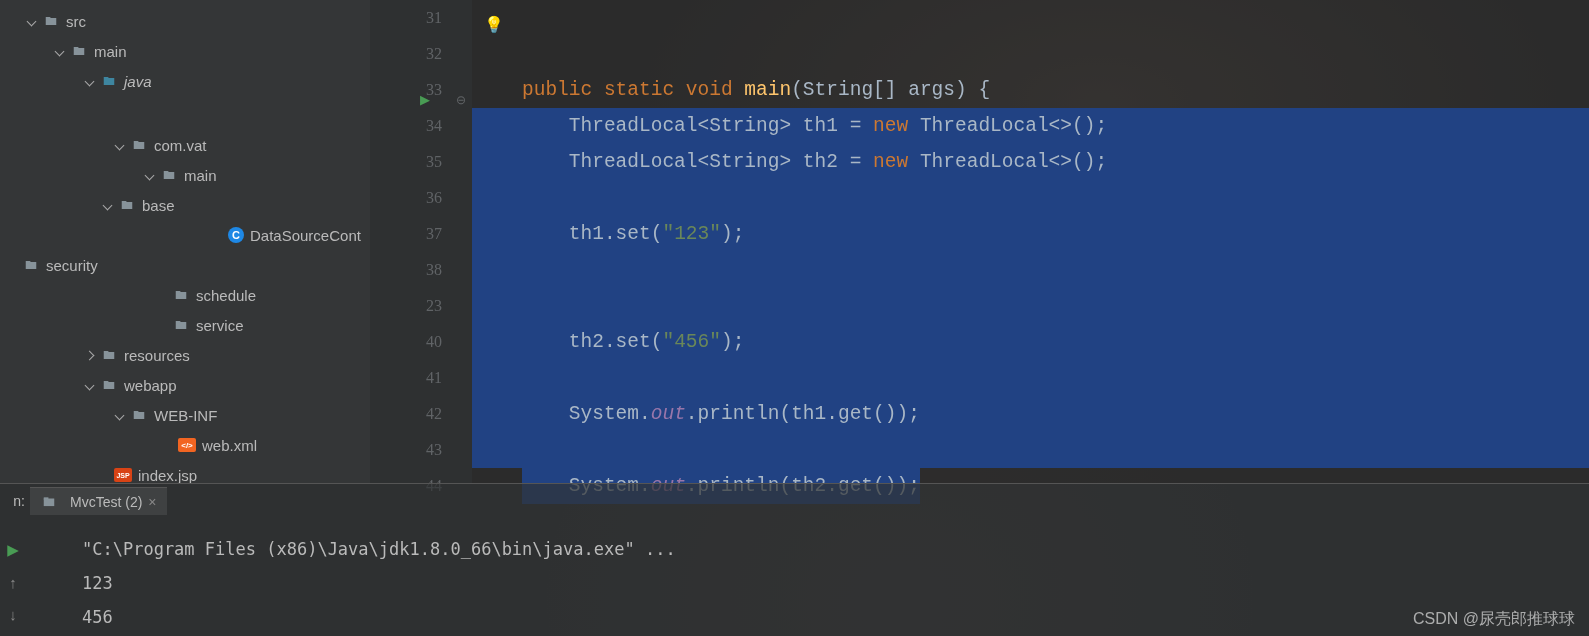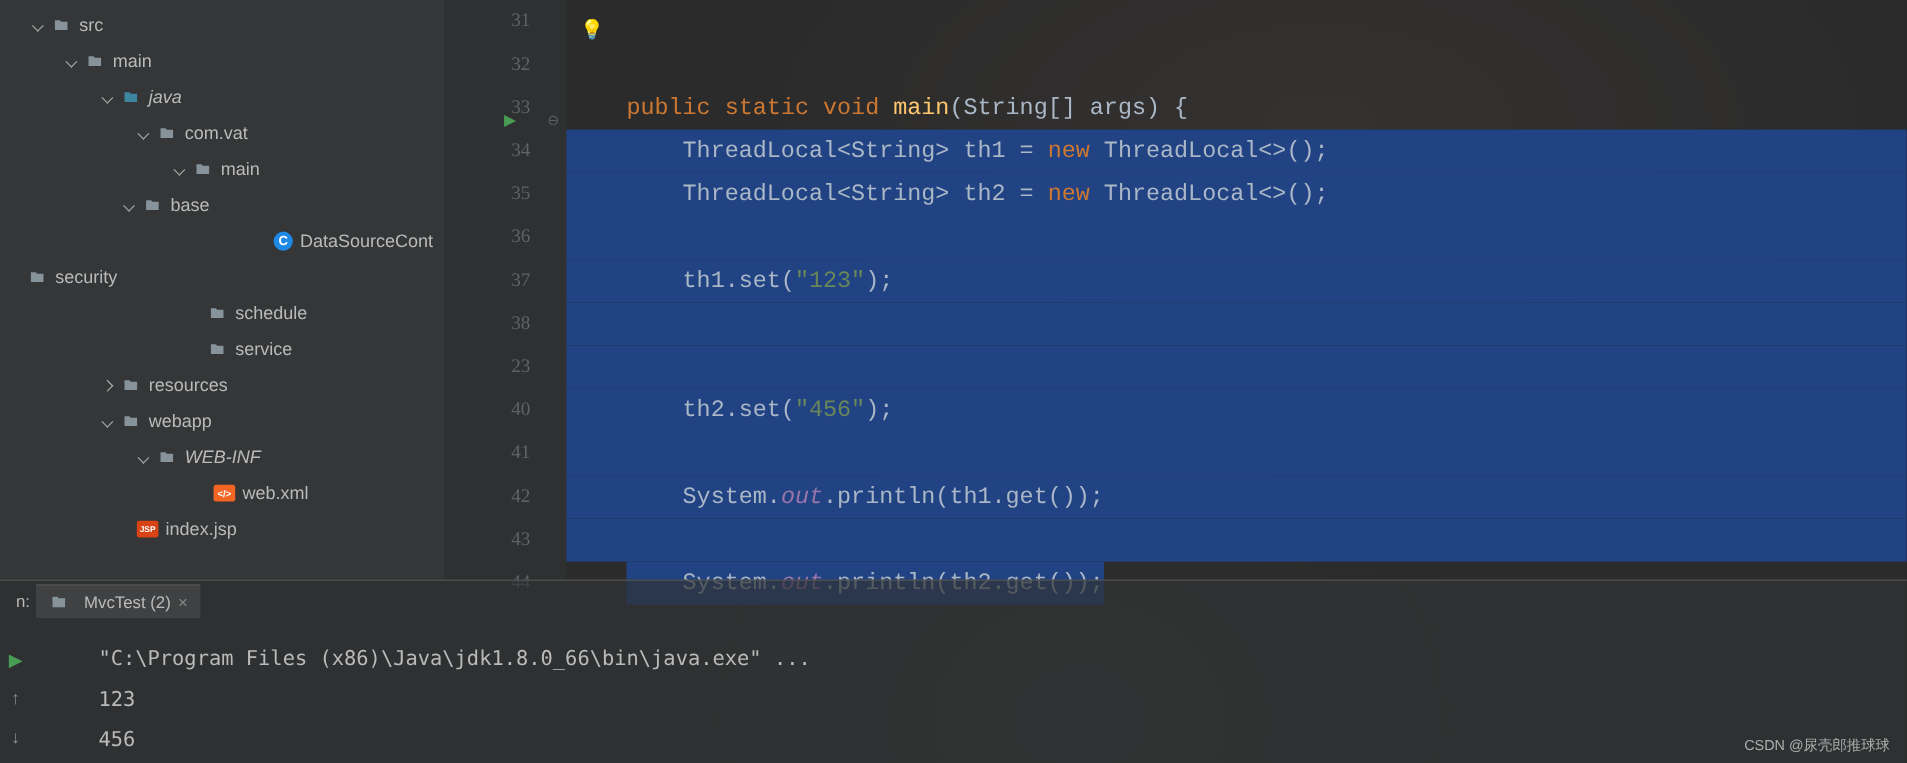--- a/index.html
+++ b/index.html
@@ -95,21 +95,21 @@
 .console .out{color:#bababa;}
 .side-buttons{
   position:absolute; left:0; top:518px; width:26px;
   display:flex; flex-direction:column; gap:12px;
   align-items:center; padding-top:22px; z-index:3;
 }
 .sbtn{width:20px;height:20px;color:#888;display:flex;align-items:center;justify-content:center;cursor:pointer;}
 .green-play{color:#499c54;}
 .watermark{
   position:absolute; right:14px; bottom:6px;
-  color:rgba(220,220,220,.72); font-size:12px;
+  color:rgba(220,220,220,.72); font-size:16px;
   z-index:5;
 }
 </style>
 </head>
 <body>
 <div class="bg-overlay"></div>
 
 <div class="main-area">
 
   <div class="sidebar" id="tree">
@@ -133,21 +133,21 @@
       </div>
       <div class="tree-row" style="padding-left: 78px; font-style: italic;">
         <span class="chevron">
           <i class="chev down"></i>
         </span>
         <svg class="folder-icon" viewBox="0 0 24 24">
           <path class="folder-src" d="M3 5h7l2 2h9v12H3z"></path>
         </svg>
         <span class="tree-label">java</span>
       </div>
-      <div class="tree-row" style="padding-left: 108px;">
+      <div class="tree-row" style="padding-left: 108px; margin-top: 34px;">
         <span class="chevron">
           <i class="chev down"></i>
         </span>
         <svg class="folder-icon" viewBox="0 0 24 24">
           <path class="folder-closed" d="M3 5h7l2 2h9v12H3z"></path>
         </svg>
         <span class="tree-label">com.vat</span>
       </div>
       <div class="tree-row" style="padding-left: 138px;">
         <span class="chevron">
@@ -204,21 +204,21 @@
       </div>
       <div class="tree-row" style="padding-left: 78px;">
         <span class="chevron">
           <i class="chev down"></i>
         </span>
         <svg class="folder-icon" viewBox="0 0 24 24">
           <path class="folder-closed" d="M3 5h7l2 2h9v12H3z"></path>
         </svg>
         <span class="tree-label">webapp</span>
       </div>
-      <div class="tree-row" style="padding-left: 108px; font-style: italic;">
+      <div class="tree-row" style="padding-left: 108px;">
         <span class="chevron">
           <i class="chev down"></i>
         </span>
         <svg class="folder-icon" viewBox="0 0 24 24">
           <path class="folder-closed" d="M3 5h7l2 2h9v12H3z"></path>
         </svg>
         <span class="tree-label">WEB-INF</span>
       </div>
       <div class="tree-row" style="padding-left: 156px;">
         <span class="chevron"></span>

